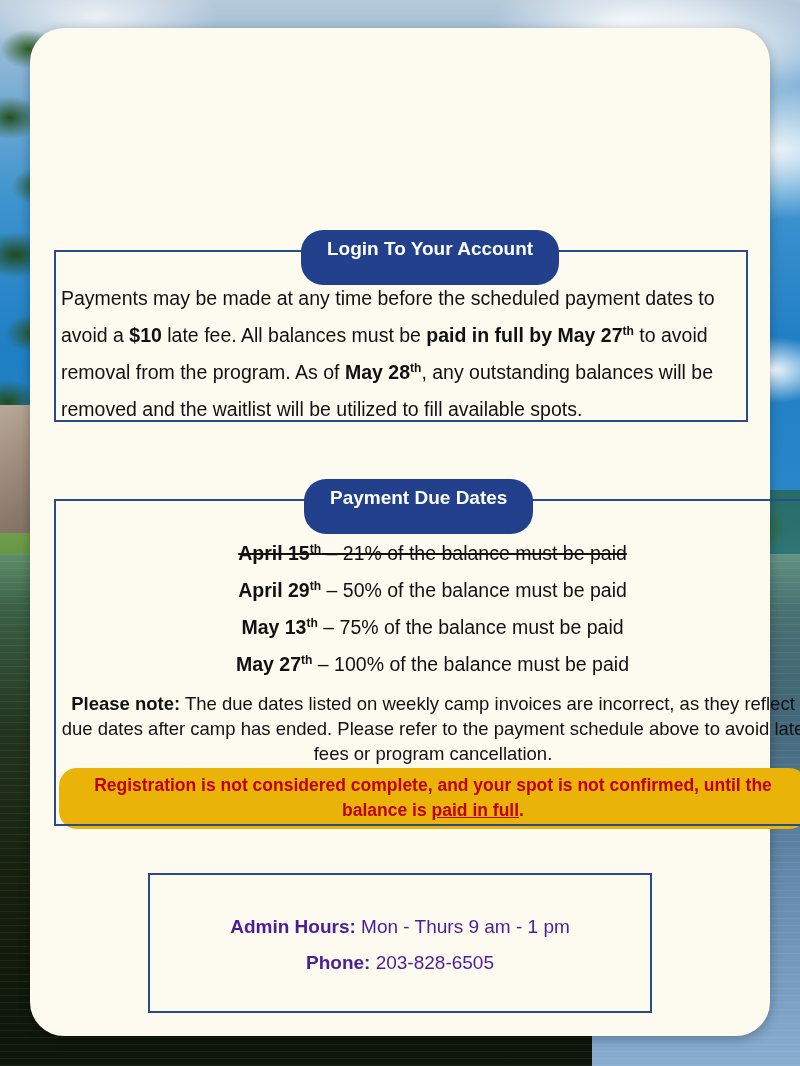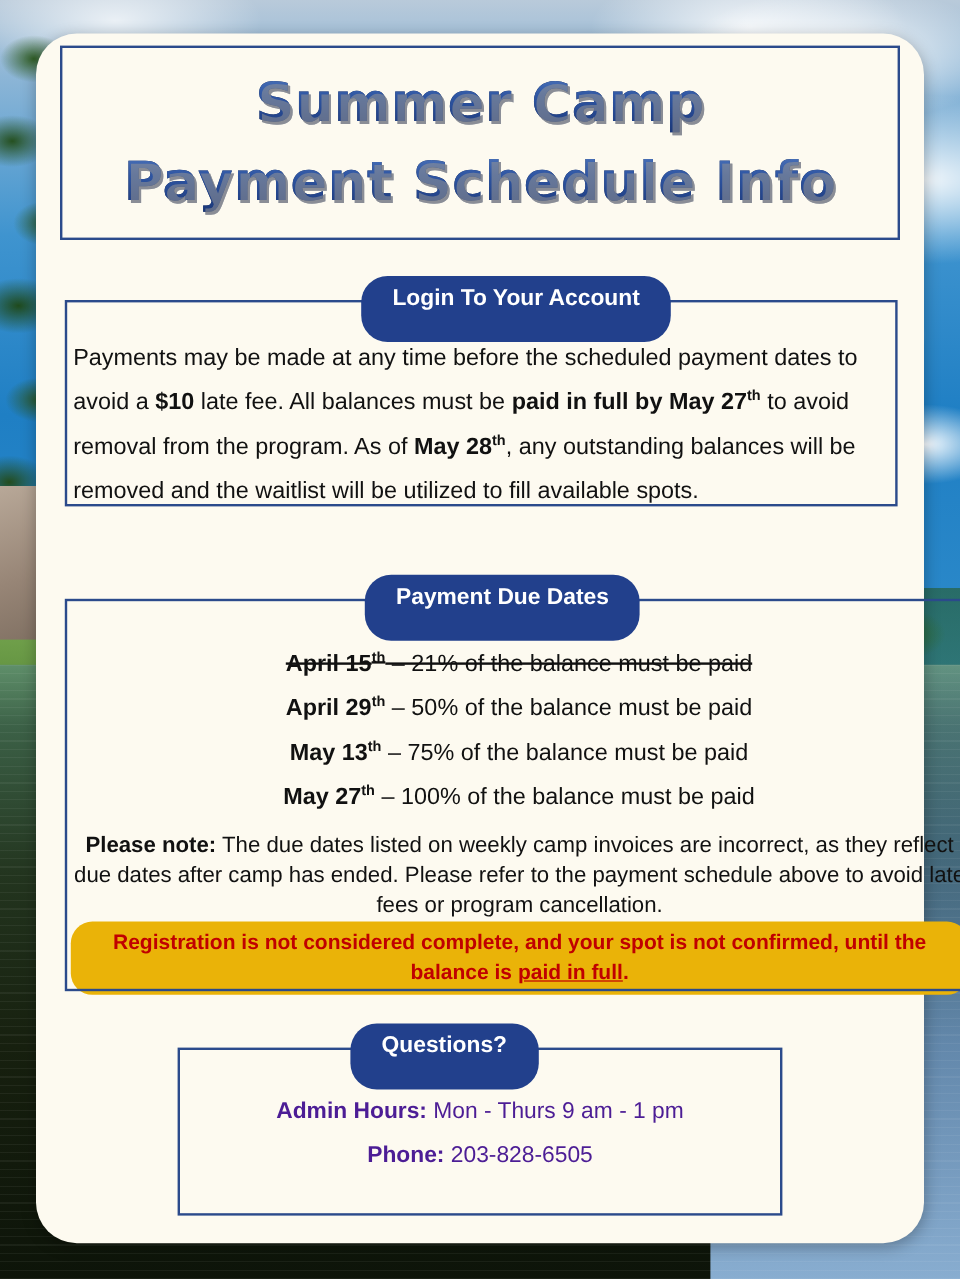--- a/index.html
+++ b/index.html
@@ -269,24 +269,20 @@
   <div class="grass-left"></div>
   <div class="shore-left"></div>
   <div class="trees-right"></div>
   <div class="water"></div>
   <div class="water-right"></div>
   <div class="water-ripple"></div>
 </div>
 
 <div id="flyer-card">
 
-  <div id="title-box">
-    <div class="title-line">Summer Camp</div>
-    <div class="title-line">Payment Schedule Info</div>
-  </div>
 
   <div class="section" id="section-login">
     <div class="section-box"></div>
     <div class="section-pill">Login To Your Account</div>
     <div class="section-content" style="padding:0;">
       <p id="login-paragraph"><span>Payments may be made at any time before the scheduled payment dates to avoid a </span><b>$10</b><span> late fee. All balances must be </span><b>paid in full by May 27</b><b><sup>th</sup></b><span> to avoid removal from the program. As of </span><b>May 28</b><b><sup>th</sup></b><span>, any outstanding balances will be removed and the waitlist will be utilized to fill available spots.</span></p>
     </div>
   </div>
 
   <div class="section" id="section-dates">
@@ -300,20 +296,19 @@
         <div class="date-row"><span class="date-label">May 27<sup>th</sup></span><span>  – 100% of the balance must be paid</span></div>
       </div>
 
     <p id="please-note"><b>Please note:</b><span> The due dates listed on weekly camp invoices are incorrect, as they reflect due dates after camp has ended. Please refer to the payment schedule above to avoid late fees or program cancellation.</span></p>
 
     <div id="highlight-banner"><span>Registration is not considered complete, and your spot is not confirmed, until the balance is </span><u>paid in full</u><span>.</span></div>
   </div>
 
   <div class="section" id="section-questions">
     <div class="section-box"></div>
-    <div class="section-pill">Questions?</div>
     <div id="questions-list">
         <div class="q-row"><span class="q-label">Admin Hours:</span><span> Mon - Thurs 9 am - 1 pm</span></div>
         <div class="q-row"><span class="q-label">Phone:</span><span> 203-828-6505</span></div>
       </div>
   </div>
 
 </div>
 
 </body></html>

